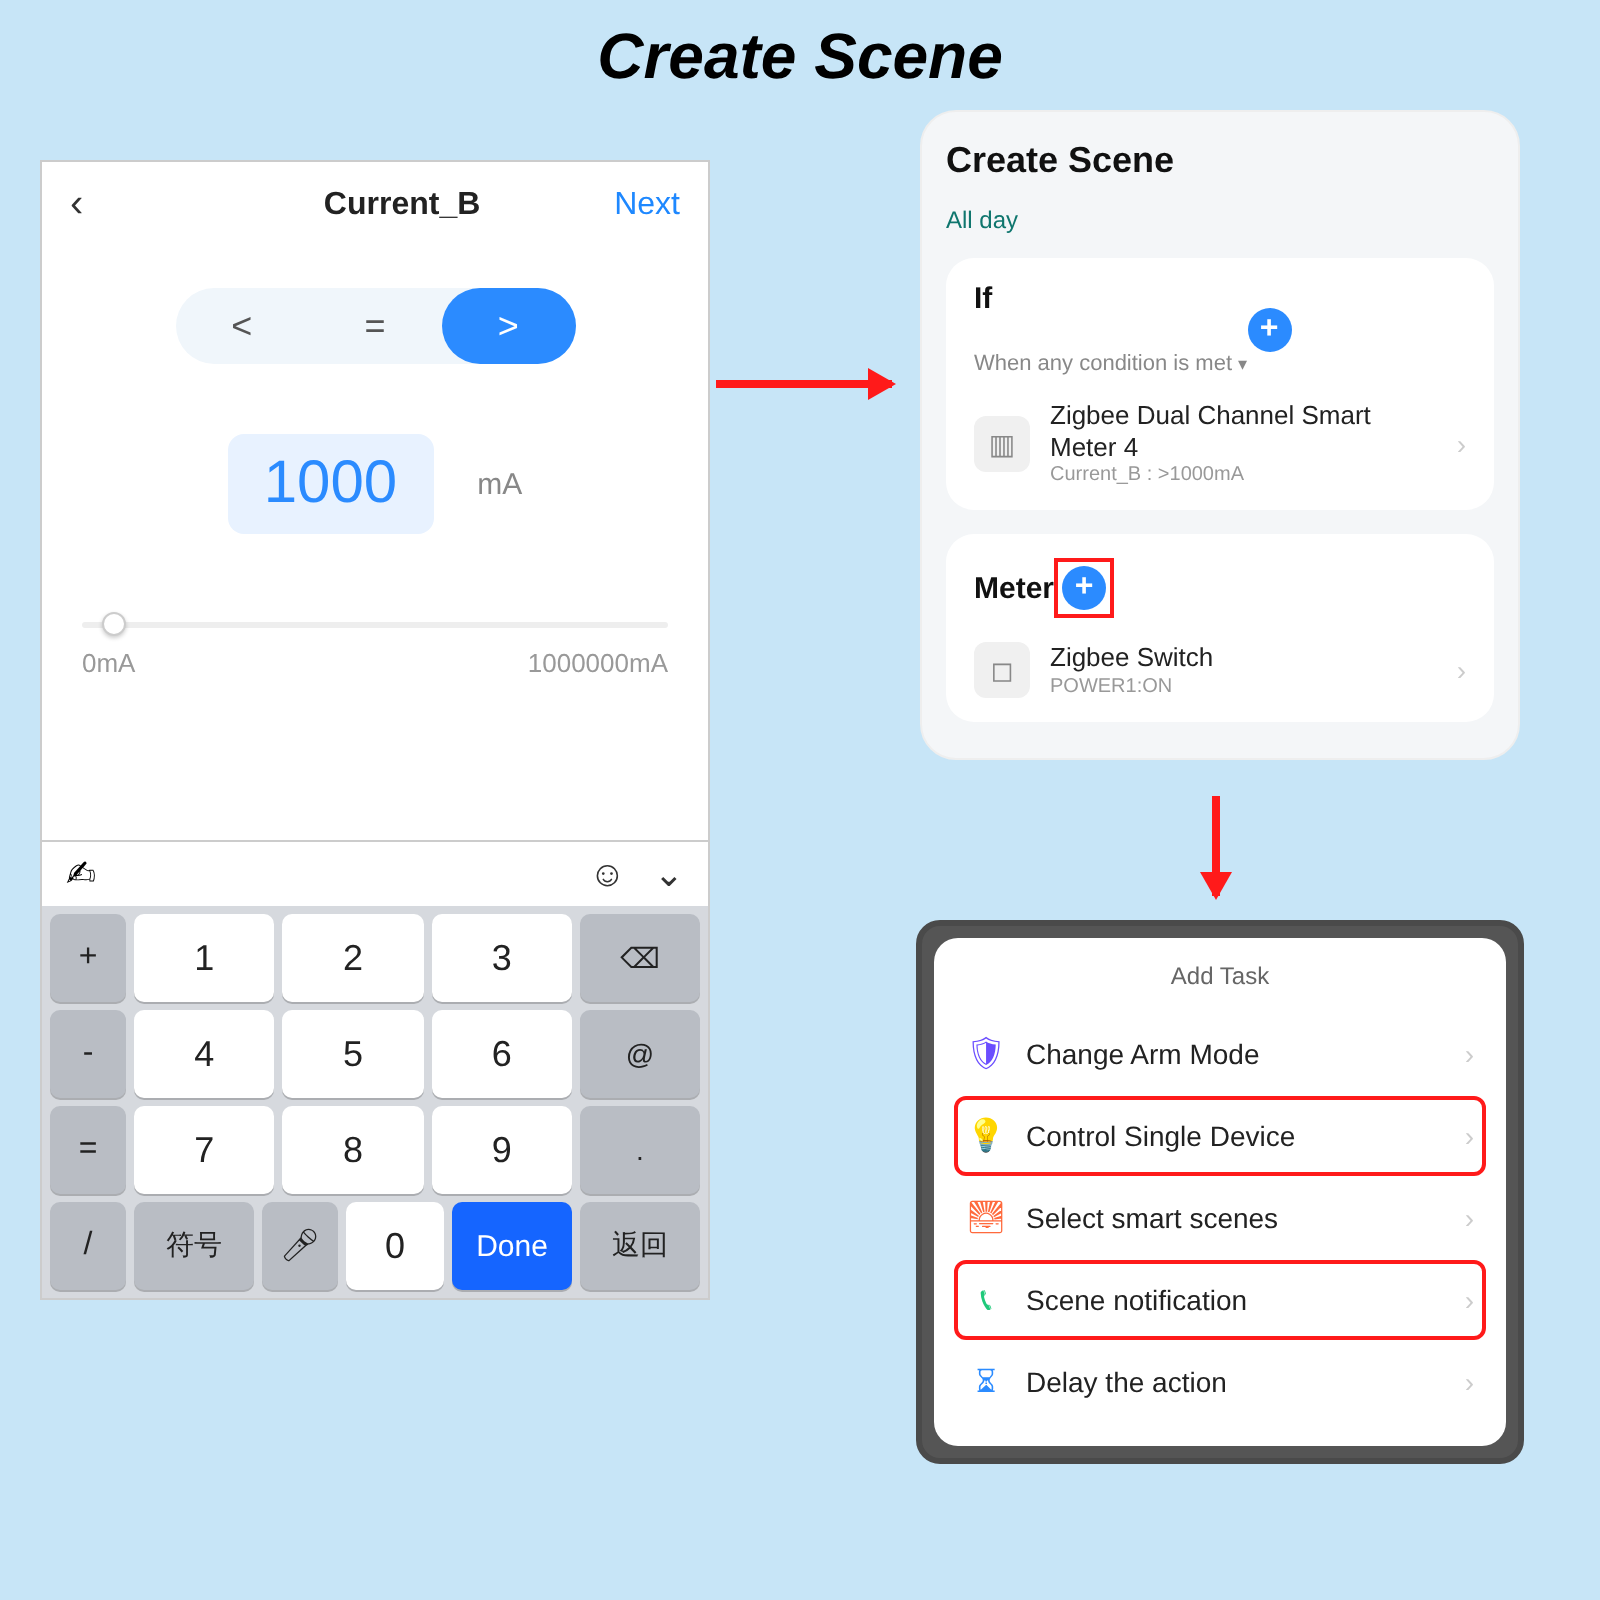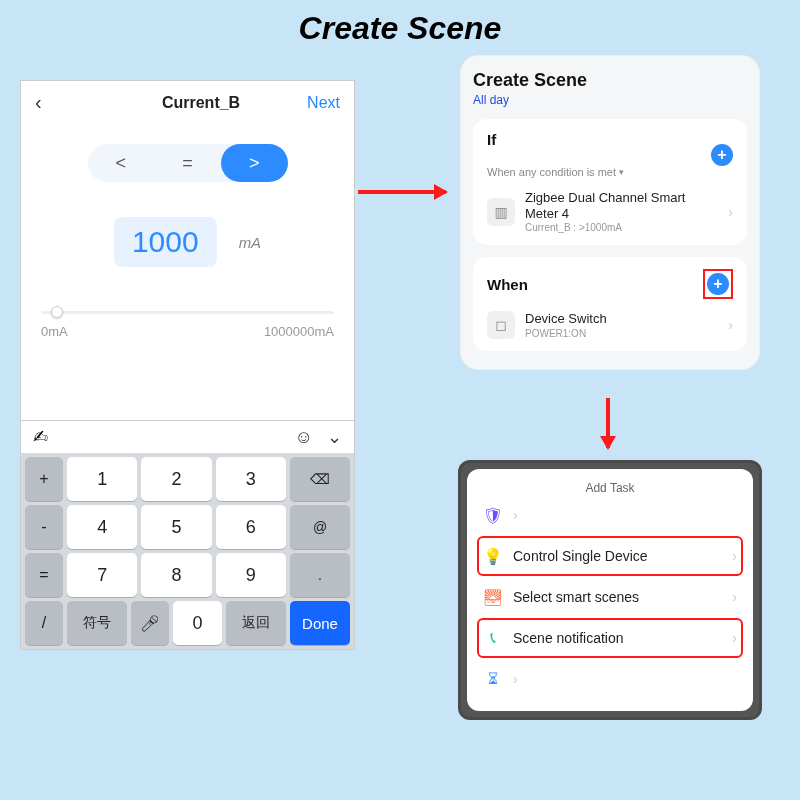--- a/index.html
+++ b/index.html
@@ -53,21 +53,21 @@
     margin-top: 35px;
     gap: 22px;
   }
   .value-box {
     background: #e8f2ff;
     border-radius: 8px;
     padding: 8px 18px;
     font-size: 30px;
     color: #2b8bff;
   }
-  .value-unit { color: #888; font-size: 15px; font-style: italic; }
+  .value-unit { color: #888; font-size: 15px; }
   .slider-area { margin-top: 44px; padding: 0 20px; }
   .slider-track {
     height: 3px; background: #eee; border-radius: 2px;
     position: relative;
   }
   .slider-thumb {
     position: absolute; left: 10px; top: -5px;
     width: 12px; height: 12px; background: #fff;
     border: 1px solid #ccc; border-radius: 50%;
     box-shadow: 0 1px 2px rgba(0,0,0,0.2);
@@ -105,27 +105,27 @@
   .panel2 {
     position: absolute;
     left: 460px; top: 55px;
     width: 300px;
     background: #f4f6f8;
     border-radius: 18px;
     padding: 14px 12px 18px;
     border: 1px solid #eee;
   }
   .p2-title { font-size: 18px; font-weight: 700; color: #111; }
-  .p2-sub { font-size: 12px; color: #1d4ed8; margin-top: 2px; }
+  .p2-sub { font-size: 12px; color: #0f766e; margin-top: 12px; }
   .card {
     background: #fff; border-radius: 14px;
     margin-top: 12px; padding: 12px 14px;
   }
   .card-head {
-    display: flex; justify-content: space-between; align-items: center;
+    display: flex; justify-content: flex-start; align-items: center;
   }
   .card-head-left h3 { font-size: 15px; font-weight: 700; color: #111; }
   .card-head-left .cond { font-size: 11px; color: #888; margin-top: 18px; display: flex; align-items: center; gap: 3px;}
   .plus-circle {
     width: 22px; height: 22px; border-radius: 50%;
     background: #2b8bff; color: #fff;
     display: flex; align-items: center; justify-content: center;
     font-size: 16px; font-weight: bold;
   }
   .plus-hl { border: 2.5px solid #ff1a1a; padding: 2px; }
@@ -146,21 +146,21 @@
     position: absolute;
     left: 458px; top: 460px;
     width: 304px;
     background: #555; border-radius: 12px;
     padding: 6px;
     border: 3px solid #4a4a4a;
   }
   .p3-inner {
     background: #fff; border-radius: 12px; padding: 12px 10px;
   }
-  .p3-title { text-align: center; font-size: 12px; color: #666; margin-bottom: 0; }
+  .p3-title { text-align: center; font-size: 12px; color: #666; margin-bottom: 12px; }
   .task-row {
     display: flex; align-items: center; gap: 10px;
     padding: 10px 6px;
     border-radius: 6px;
   }
   .task-row .ticon {
     width: 20px; height: 20px; display: flex; align-items: center; justify-content: center;
     font-size: 16px;
   }
   .task-row .tlabel { flex: 1; font-size: 14px; color: #222; }
@@ -241,22 +241,22 @@
       <div class="kb-key">7</div>
       <div class="kb-key">8</div>
       <div class="kb-key">9</div>
       <div class="kb-key wide">.</div>
     </div>
     <div class="kb-row">
       <div class="kb-key side">/</div>
       <div class="kb-key wide">符号</div>
       <div class="kb-key side">🎤︎</div>
       <div class="kb-key">0</div>
+      <div class="kb-key done">Done</div>
       <div class="kb-key wide">返回</div>
-      <div class="kb-key done">Done</div>
     </div>
   </div>
 </div>
 
 <div class="arrow-h" style="left:358px; top:190px; width:88px;"></div>
 
 <div class="panel2">
   <div class="p2-title">Create Scene</div>
   <div class="p2-sub">All day</div>
 
@@ -277,45 +277,46 @@
         <div class="dn">Zigbee Dual Channel Smart Meter 4</div>
         <div class="ds">Current_B : &gt;1000mA</div>
       </div>
       <div class="chev">›</div>
     </div>
   </div>
 
   <div class="card">
     <div class="card-head">
       <div class="card-head-left">
-        <h3>When</h3>
+        <h3>Meter</h3>
       </div>
       <div class="plus-hl">
         <div class="plus-circle">+</div>
       </div>
     </div>
     <div class="device-row">
       <div class="dev-icon">◻</div>
       <div class="dev-text">
-        <div class="dn">Device Switch</div>
+        <div class="dn">Zigbee Switch</div>
         <div class="ds">POWER1:ON</div>
       </div>
       <div class="chev">›</div>
     </div>
   </div>
 </div>
 
 <div class="arrow-v" style="left:606px; top:398px; height:50px;"></div>
 
 <div class="panel3">
   <div class="p3-inner">
     <div class="p3-title">Add Task</div>
 
     <div class="task-row">
       <span class="ticon" style="color:#6b4eff;">🛡</span>
+      <span class="tlabel">Change Arm Mode</span>
       <span class="chev">›</span>
     </div>
 
     <div class="task-row hl">
       <span class="ticon" style="color:#ffb400;">💡</span>
       <span class="tlabel">Control Single Device</span>
       <span class="chev">›</span>
     </div>
 
     <div class="task-row">
@@ -325,16 +326,17 @@
     </div>
 
     <div class="task-row hl">
       <span class="ticon" style="color:#1fc97a;">📞︎</span>
       <span class="tlabel">Scene notification</span>
       <span class="chev">›</span>
     </div>
 
     <div class="task-row">
       <span class="ticon" style="color:#2b8bff;">⏳︎</span>
+      <span class="tlabel">Delay the action</span>
       <span class="chev">›</span>
     </div>
   </div>
 </div>
 
 </body></html>

